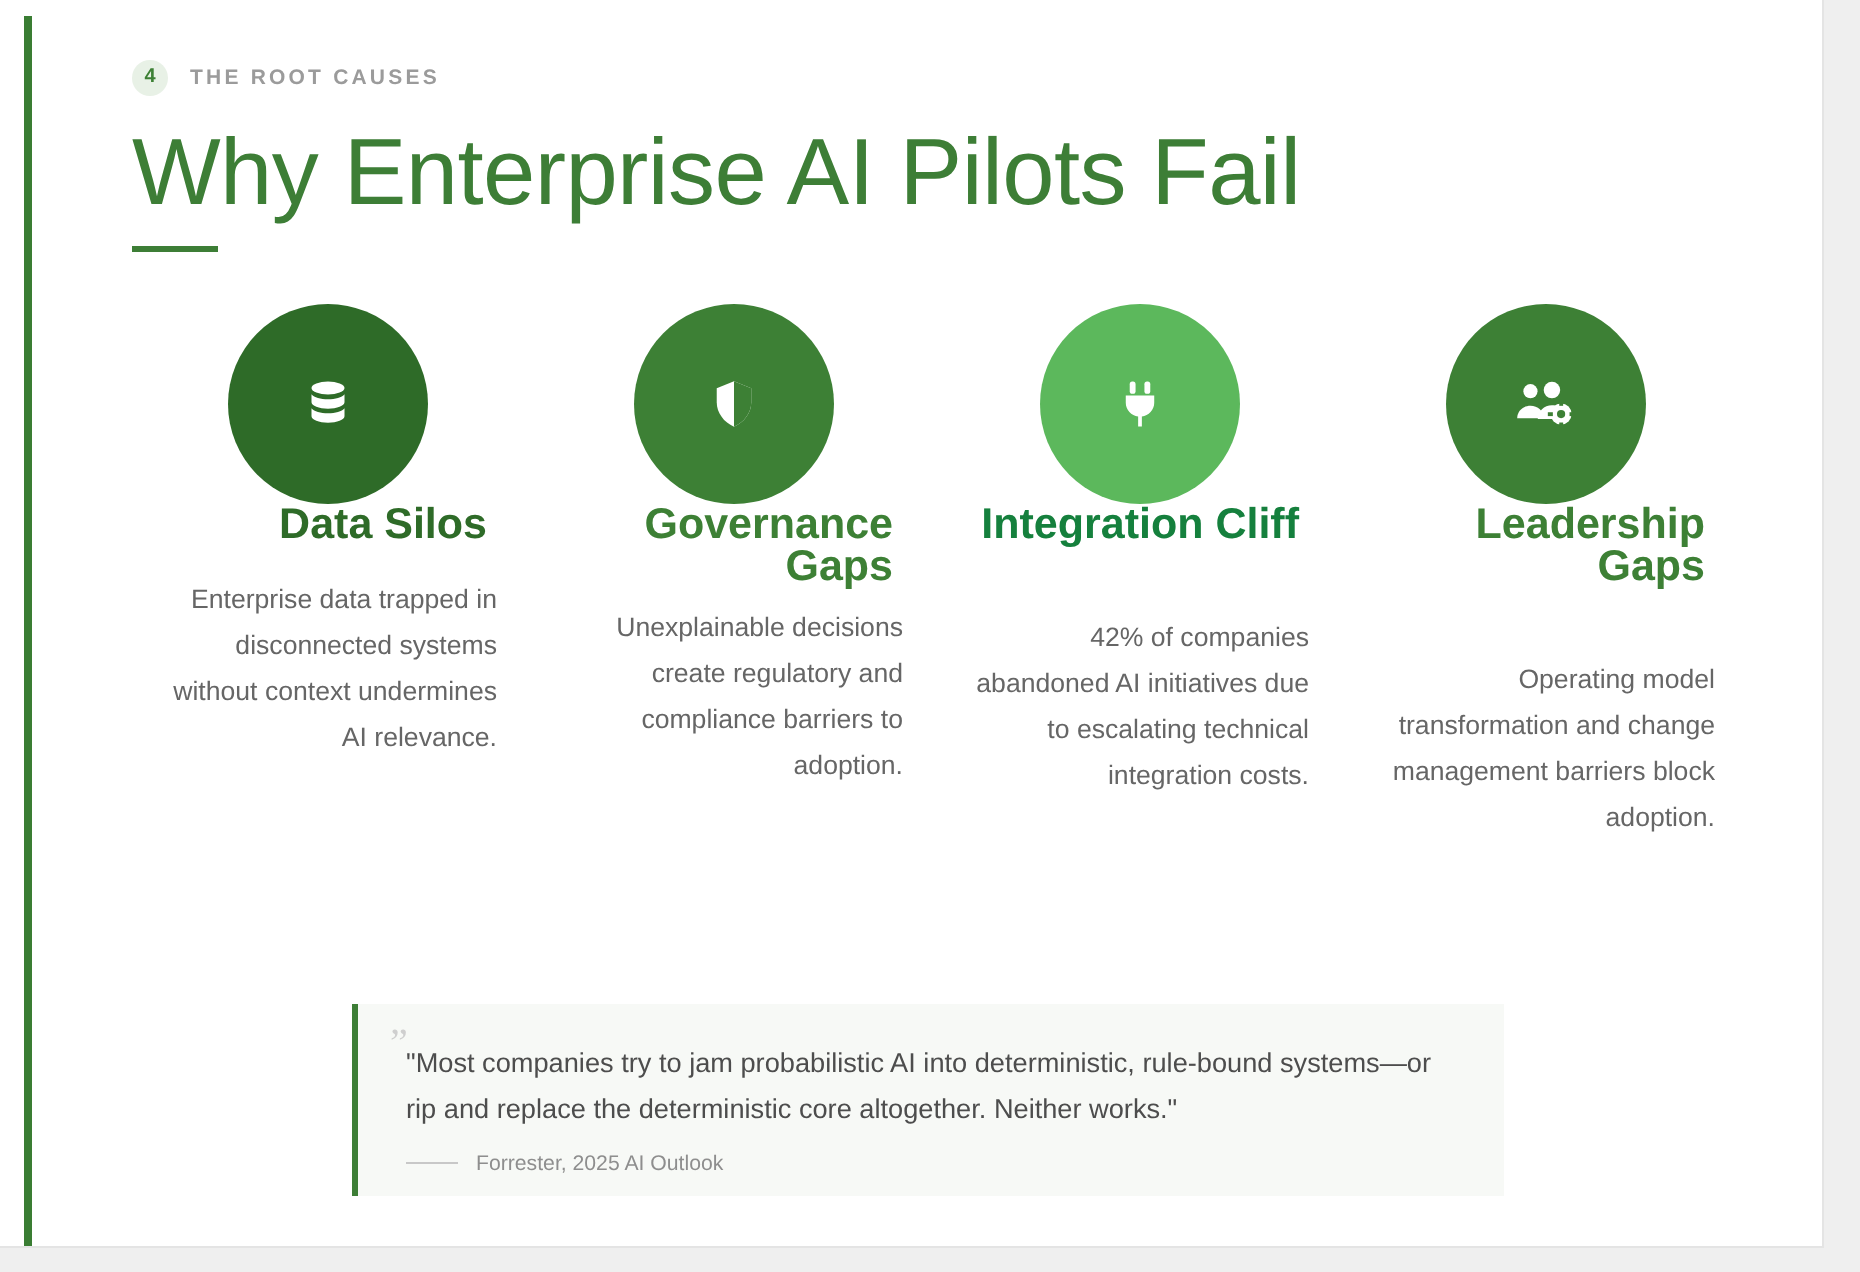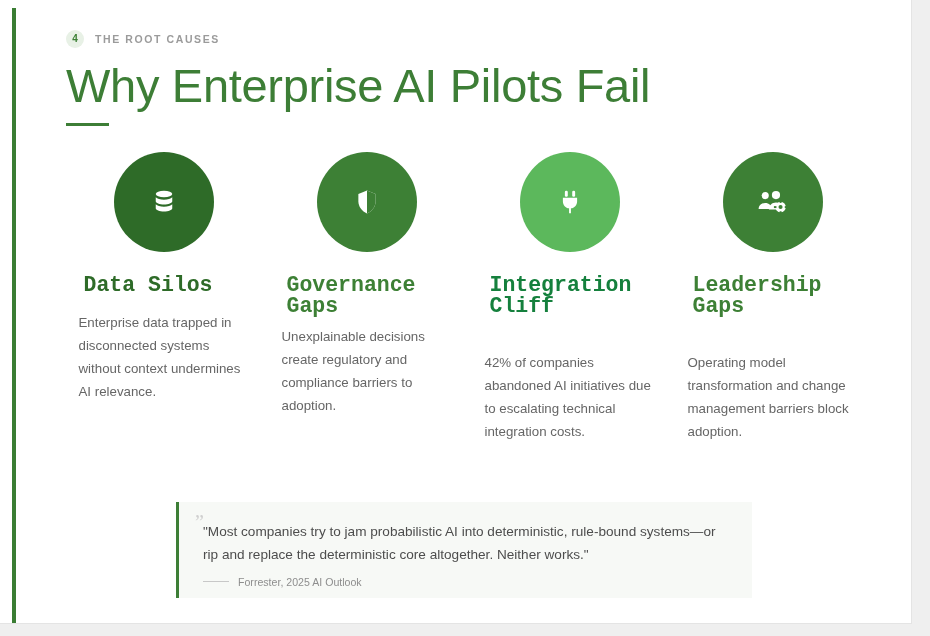--- a/index.html
+++ b/index.html
@@ -59,33 +59,31 @@
     width: 812px;
     display: flex;
   }
   .card { width: 203px; display: flex; flex-direction: column; align-items: center; }
   .icon-circle {
     width: 100px; height: 100px; border-radius: 50%;
     display: flex; align-items: center; justify-content: center;
   }
   .icon-circle svg { display: block; }
   .card-title {
-    margin-top: 23px;
     font-size: 21.5px;
     font-weight: bold;
-    text-align: left;
+    text-align: right;
     line-height: 0.97;
     width: 160px;
-    font-family: Liberation Mono, monospace;
   }
   .card-body {
     margin-top: 15px;
     font-size: 13.3px;
     color: #666666;
-    text-align: left;
+    text-align: right;
     line-height: 1.73;
     width: 170px;
   }
   .card:nth-child(3) .card-body { margin-top: 34px; }
   .card:nth-child(4) .card-body { margin-top: 34px; }
   .card:nth-child(2) .card-body { margin-top: 8px; }
   
   #quote {
     position: absolute;
     left: 176px; top: 502px;

